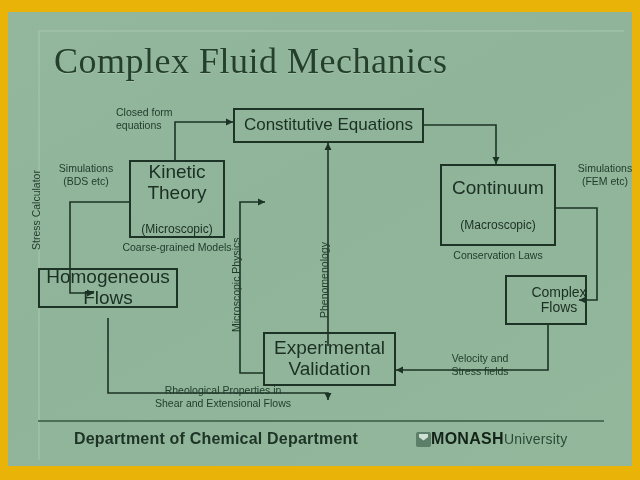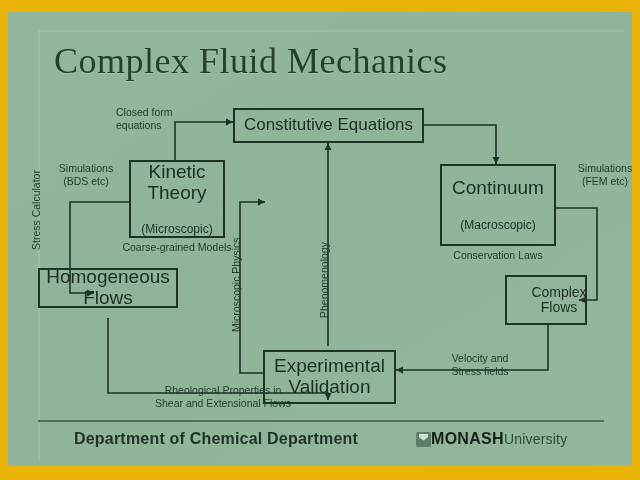--- a/index.html
+++ b/index.html
@@ -129,21 +129,21 @@
     <div class="box" style="left:30px;top:256px;width:140px;height:40px;">
       <span class="t1">Homogeneous</span>
       <span class="t1">Flows</span>
     </div>
 
     <div class="box small" style="left:497px;top:263px;width:82px;height:50px;">
       <span class="t1">Complex</span>
       <span class="t1">Flows</span>
     </div>
 
-    <div class="box" style="left:255px;top:338px;width:133px;height:54px;">
+    <div class="box" style="left:255px;top:320px;width:133px;height:54px;">
       <span class="t1">Experimental</span>
       <span class="t1">Validation</span>
     </div>
 
     <div class="lbl left" style="left:108px;top:94px;width:100px;">Closed form
 equations</div>
 
     <div class="lbl" style="left:32px;top:150px;width:92px;">Simulations
 (BDS etc)</div>
 

